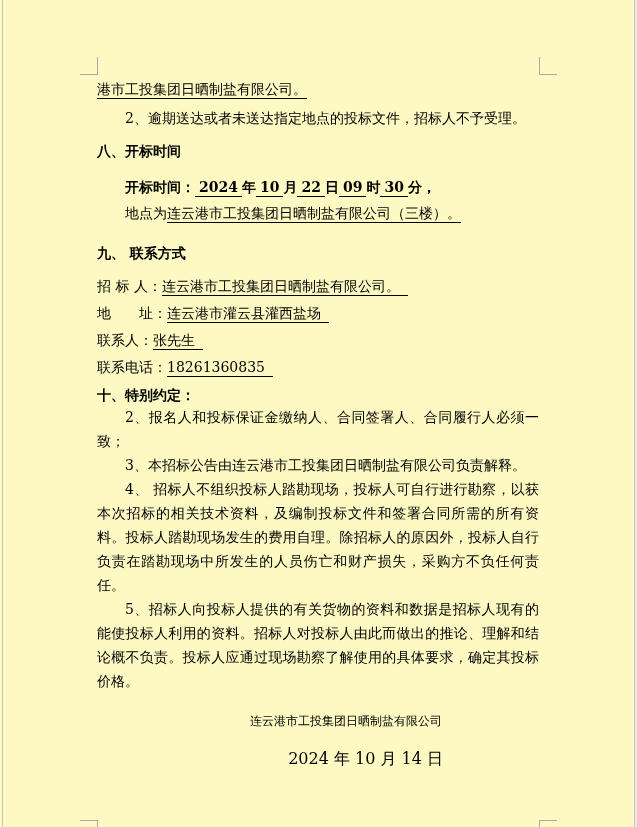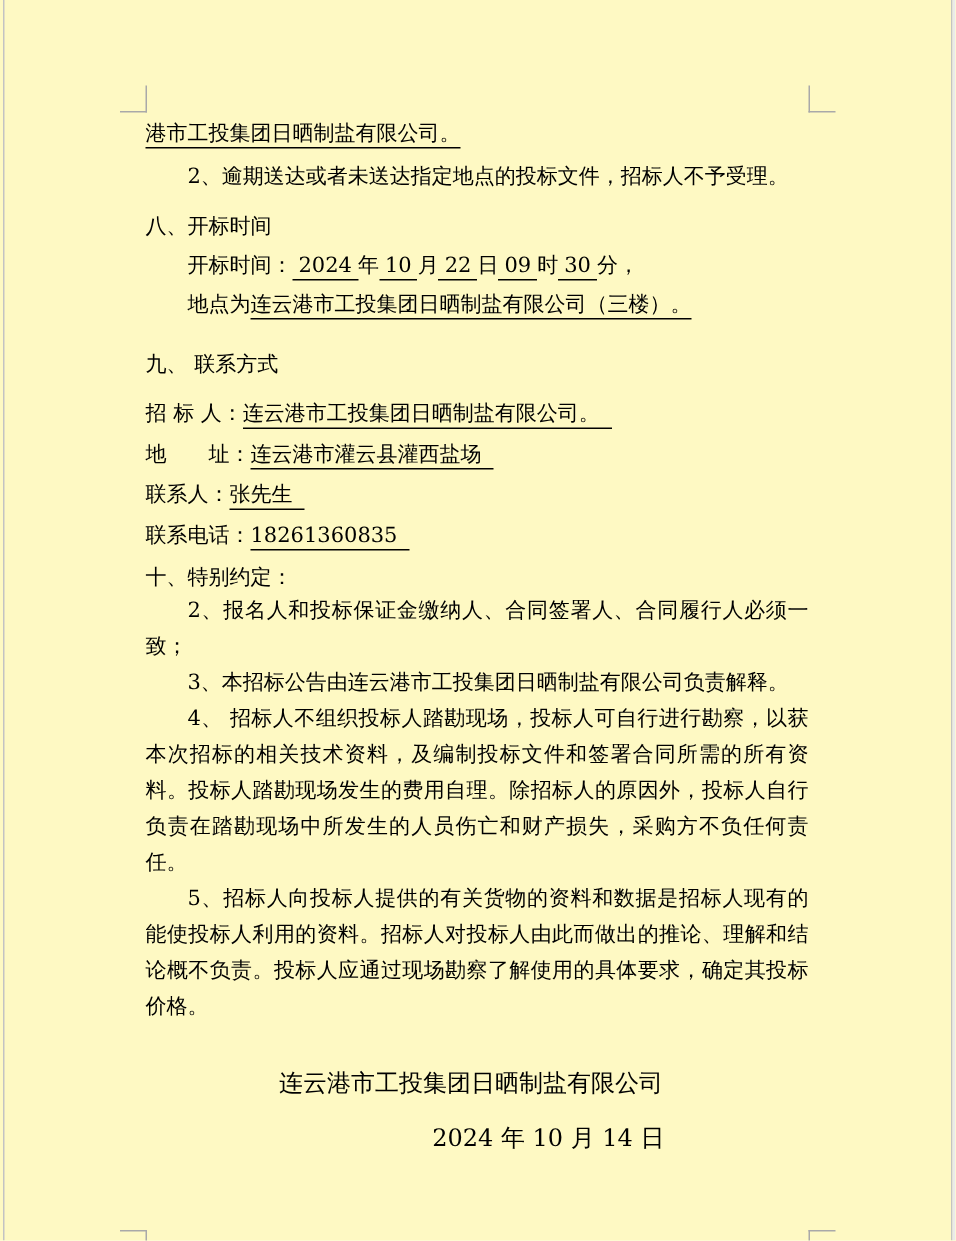--- a/index.html
+++ b/index.html
@@ -33,37 +33,37 @@
     font-size: 14px; line-height: 20px;
     text-align: left;
   }
   .pre { white-space: pre-wrap; }
   .u { border-bottom: 1px solid #000; padding-bottom: 1px; }
   .num { border-bottom: 1px solid #000; padding: 0 4px 1px 4px; }
 
   .cont-line { line-height: 20px; }
   .overdue { margin-top: 9px; text-indent: 28px; }
 
-  .h-bold { font-weight: normal; }
+  .h-bold { font-weight: bold; }
   .h8 { margin-top: 13px; }
-  .time-line { margin-top: 6px; padding-left: 28px; }
+  .time-line { margin-top: 16px; padding-left: 28px; font-weight: bold; }
   .loc-line  { margin-top: 6px; padding-left: 28px; }
 
   .h9 { margin-top: 20px; }
   .contacts { margin-top: 10px; }
   .contact-row { line-height: 27px; }
   .contact-row .val { padding-right: 8px; }
 
   .h10 { margin-top: 4px; }
   .sp-para { margin: 0; line-height: 24px; text-indent: 28px; text-align: justify; }
   .sp-para.first { margin-top: 5px; }
 
   .sig-company {
     position: absolute; top: 714px; right: 195px;
-    font-size: 16px; line-height: 15px;
+    font-size: 12px; line-height: 15px;
   }
   .sig-date {
     position: absolute; top: 751px; right: 194px;
     font-size: 16px; line-height: 15px; white-space: pre-wrap;
   }
 </style>
 </head>
 <body>
 
 <div class="page">

